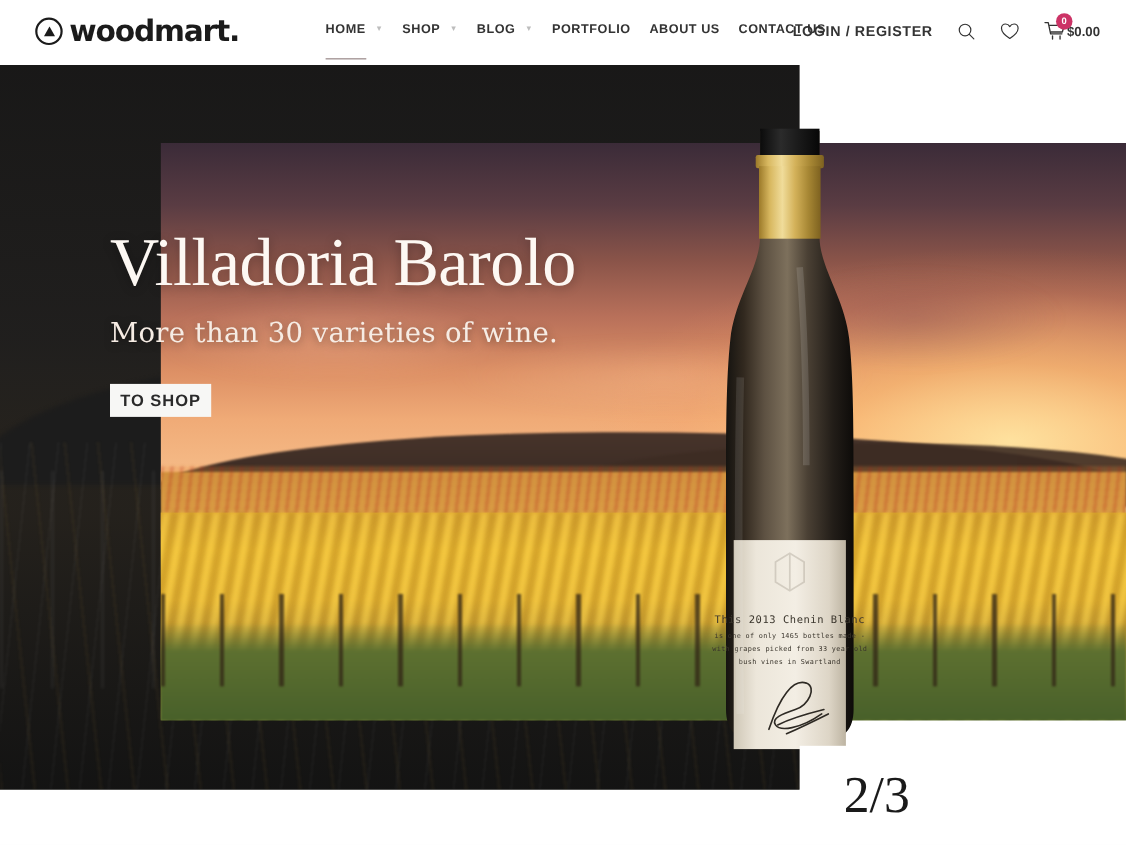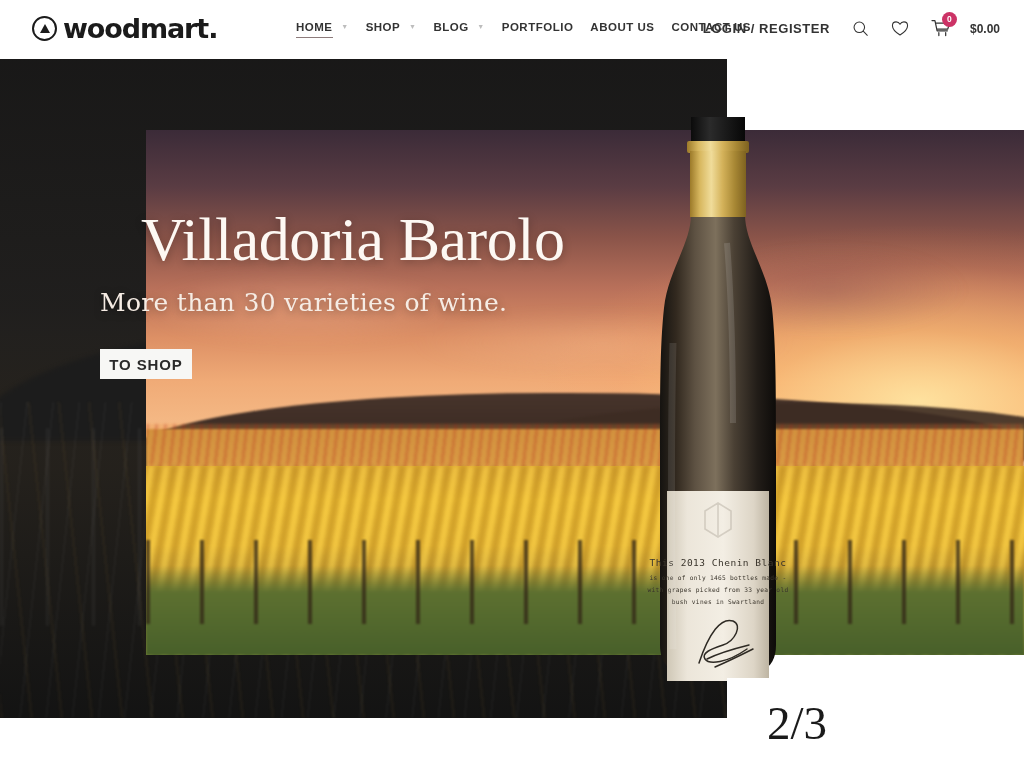--- a/index.html
+++ b/index.html
@@ -81,21 +81,21 @@
     font-weight: 600;
     letter-spacing: 0.5px;
     color: #333333;
     text-transform: uppercase;
     padding: 0 17px 4px 0;
     position: relative;
     white-space: nowrap;
     cursor: pointer;
     font-family: "Liberation Sans", sans-serif;
   }
-  .nav-item .nav-label { display: inline-block; padding-bottom: 4px; }
+  .nav-item .nav-label { display: inline-block; padding-bottom: 20px; }
   .nav-item.active .nav-label {
     border-bottom: 1.5px solid #8d7b7b;
   }
   .nav-item .caret {
     display: inline-block;
     margin-left: 5px;
     color: #bdbdbd;
     font-size: 7px;
     vertical-align: 2px;
   }
@@ -145,21 +145,21 @@
     font-weight: 700;
     display: flex;
     align-items: center;
     justify-content: center;
     line-height: 1;
   }
   .cart-total {
     font-size: 12px;
     font-weight: 700;
     color: #333333;
-    margin-left: 18px;
+    margin-left: 0;
     white-space: nowrap;
   }
 
   
   #hero {
     position: absolute;
     top: 59px; left: 0;
     width: 1024px;
     height: 709px;
     overflow: hidden;
@@ -384,21 +384,20 @@
     z-index: 40;
   }
   .headline {
     font-family: "Liberation Serif", "DejaVu Serif", serif;
     color: #fdf8f3;
     font-size: 62px;
     line-height: 0.99;
     letter-spacing: -0.5px;
     text-shadow: 0 2px 10px rgba(0,0,0,0.28);
     white-space: nowrap;
-    margin-left: 41px;
   }
   .headline .line2 { display: block; }
   .headline .ital {
     font-style: italic;
     font-size: 64px;
   }
   .subline {
     font-family: "DejaVu Serif", serif;
     font-weight: 400;
     color: #f6ece4;

